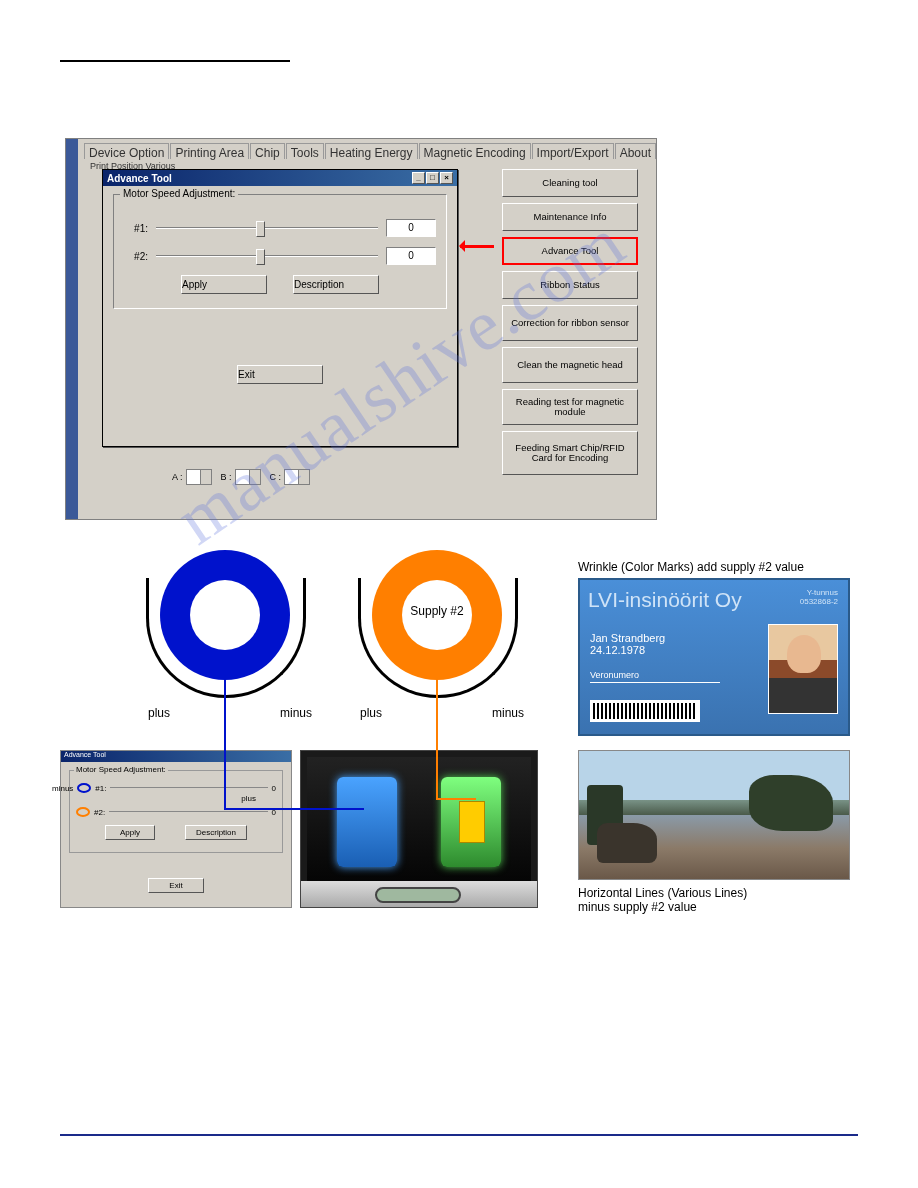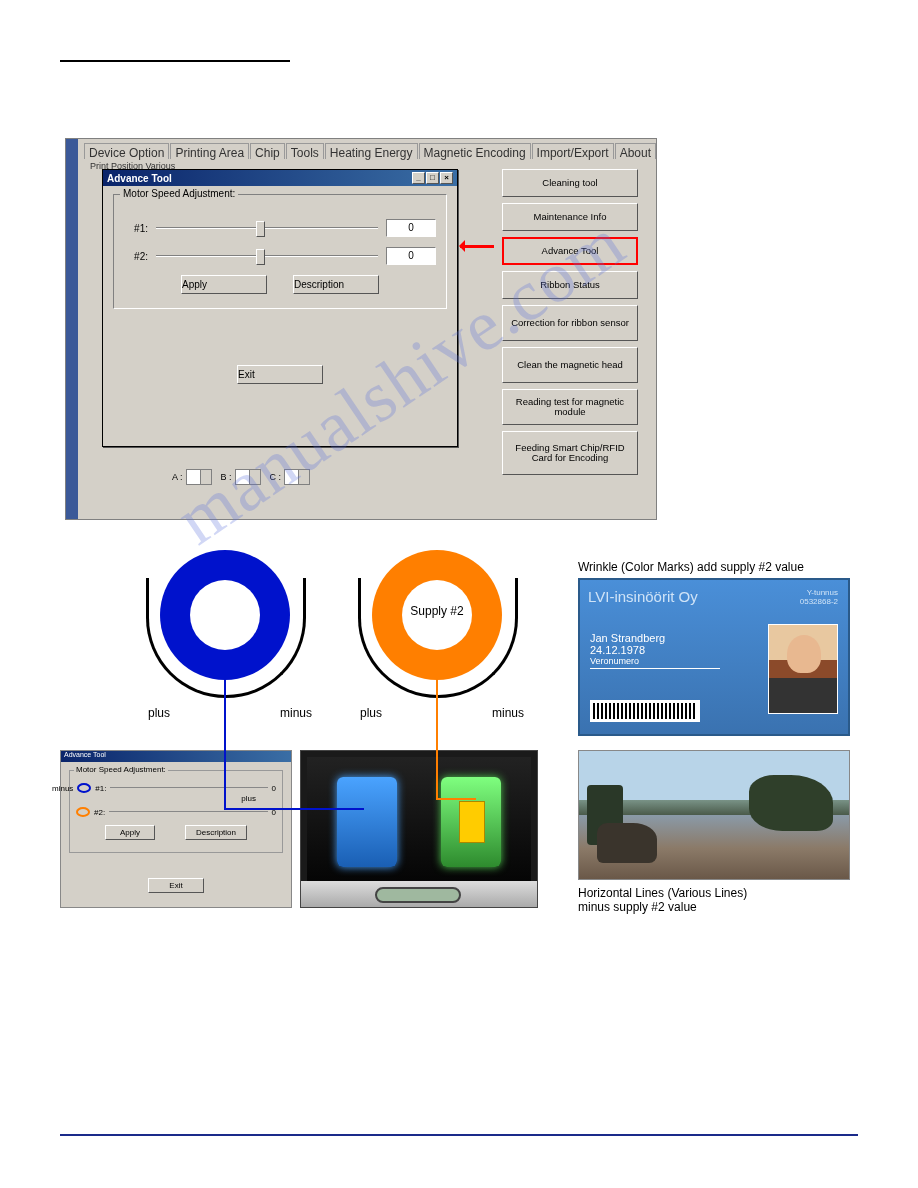--- a/index.html
+++ b/index.html
@@ -71,21 +71,21 @@
 .printer-inner{position:absolute;inset:6px;background:linear-gradient(#222,#000)}
 .spool{position:absolute;top:20px;width:60px;height:90px;border-radius:6px}
 .sp1{left:30px;background:linear-gradient(#4aa3ff,#1a5fb4);box-shadow:0 0 8px #4aa3ff}
 .sp2{right:30px;background:linear-gradient(#7fff7f,#2e8b2e);box-shadow:0 0 8px #50c850}
 .sp2::after{content:"";position:absolute;top:24px;left:18px;width:24px;height:40px;background:#ffcc00;border:1px solid #aa8800}
 .printer-base{position:absolute;bottom:0;left:0;right:0;height:26px;background:linear-gradient(#ddd,#aaa)}
 .printer-lcd{position:absolute;bottom:4px;left:74px;width:86px;height:16px;background:#9fb89f;border:2px solid #444;border-radius:9px}
 .samples{position:absolute;top:16px;right:0;width:280px}
 .sample-cap{font-size:12px;margin-bottom:4px}
 .idcard{width:272px;height:158px;background:linear-gradient(#4a8fd8,#3a72b0);border:2px solid #2a5a8a;position:relative;color:#fff;padding:8px}
-.idcard .co{font-size:15px;color:#cfe3f7}
+.idcard .co{font-size:21px;color:#cfe3f7}
 .idcard .yt{position:absolute;top:8px;right:10px;font-size:8px;text-align:right;color:#cfe3f7}
 .idcard .nm{position:absolute;top:52px;left:10px;font-size:11px}
 .idcard .ln{width:130px;height:1px;background:#fff;margin-top:2px}
 .idcard .photo{position:absolute;right:10px;top:44px;width:70px;height:90px;background:linear-gradient(#e8c8a0 40%,#8b4a2a 40%,#8b4a2a 60%,#333 60%);border:1px solid #fff}
 .idcard .photo::before{content:"";position:absolute;top:10px;left:18px;width:34px;height:38px;background:#e8b890;border-radius:50% 50% 40% 40%}
 .idcard .bc{position:absolute;bottom:12px;left:10px;width:110px;height:22px;background:repeating-linear-gradient(90deg,#000 0,#000 2px,#fff 2px,#fff 4px);border:3px solid #fff}
 .beach{width:272px;height:130px;margin-top:14px;background:linear-gradient(#b8d4e8 0%,#b8d4e8 38%,#7a9488 38%,#4a5a4a 50%,#8a9aa8 50%,#8b7a68 76%,#6a5848 100%);border:1px solid #888;position:relative}
 .beach::before{content:"";position:absolute;top:34px;left:8px;width:36px;height:60px;background:#2a3828;border-radius:4px}
 .beach::after{content:"";position:absolute;top:24px;right:16px;width:84px;height:56px;background:#2f3f2a;border-radius:30% 50% 20% 40%}
 .rock{position:absolute;bottom:16px;left:18px;width:60px;height:40px;background:#3a342c;border-radius:10px 40% 8px 6px}
@@ -231,21 +231,21 @@
     </div>
 
     <div class="samples">
       <div class="sample-cap">Wrinkle (Color Marks) add supply #2 value</div>
       <div class="idcard">
         <div class="co">LVI-insinöörit Oy</div>
         <div class="yt"><span>Y-tunnus</span><br><span>0532868-2</span></div>
         <div class="nm">
           <div>Jan Strandberg</div>
           <div>24.12.1978</div>
-          <div style="margin-top:0;font-size:9px">Veronumero</div>
+          <div style="margin-top:14px;font-size:9px">Veronumero</div>
           <div class="ln"></div>
         </div>
         <div class="photo"></div>
         <div class="bc"></div>
       </div>
       <div class="beach">
           <div class="rock"></div>
         </div>
       <div class="sample-cap2">
         <div>Horizontal Lines (Various Lines)</div>

